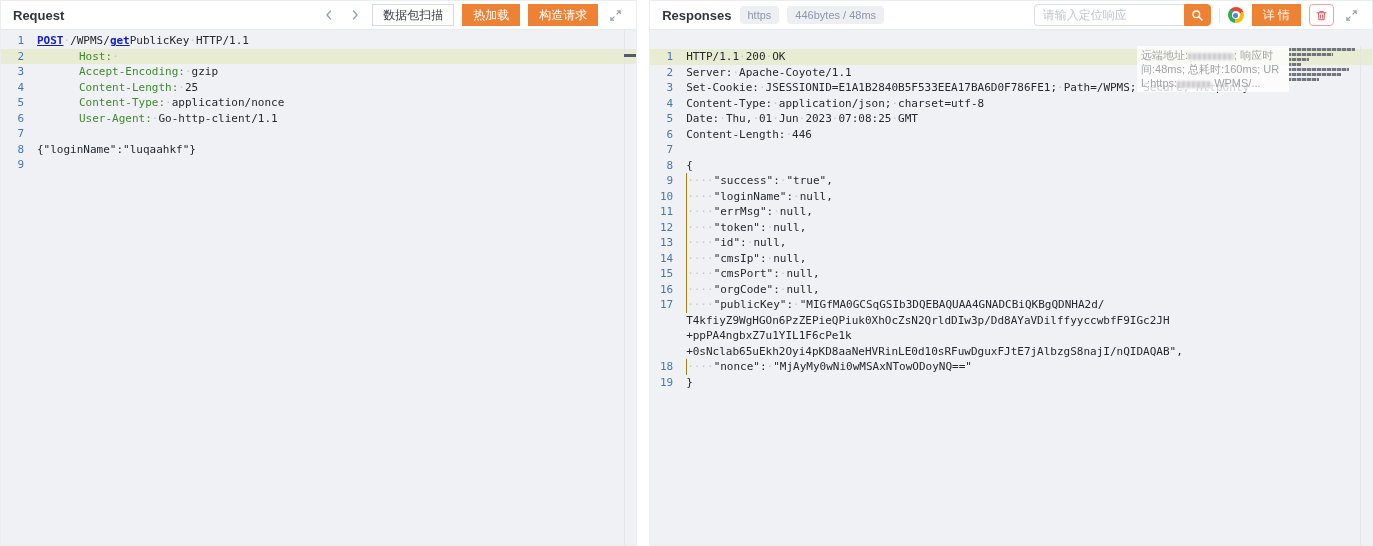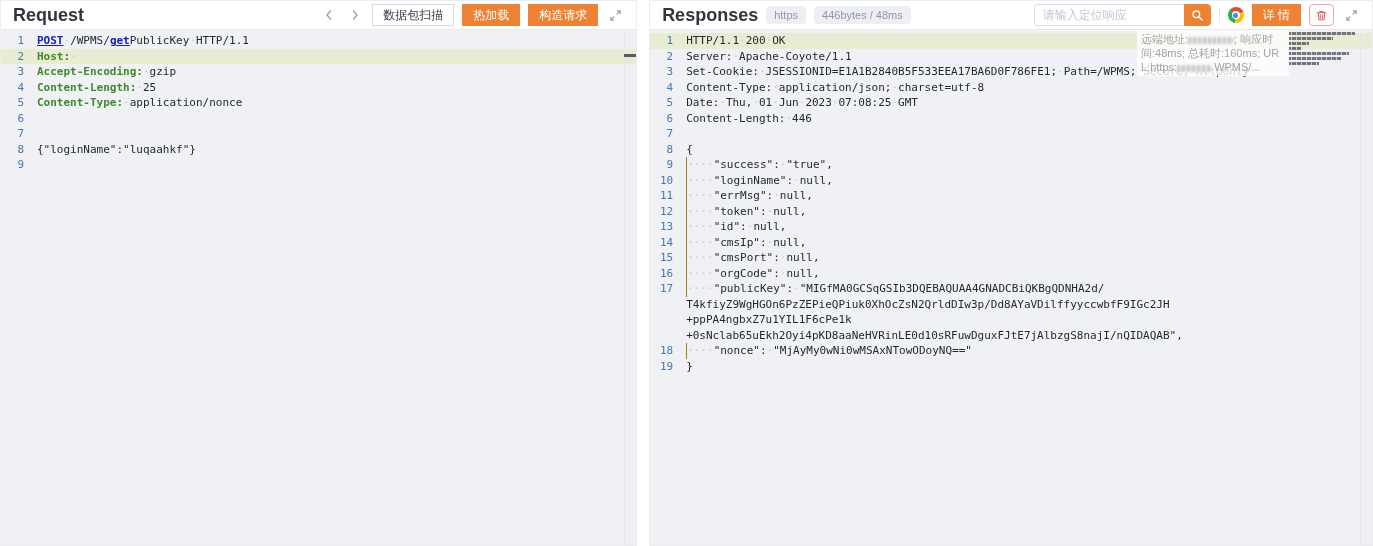--- a/index.html
+++ b/index.html
@@ -1,25 +1,25 @@
 <!DOCTYPE html>
 <html><head>
 <meta charset="utf-8">
 <style>
   * { margin:0; padding:0; box-sizing:border-box; }
   html,body { background:#fff; font-family:"Liberation Sans", sans-serif; }
   .app { width:1373px; height:546px; display:flex; gap:12px; background:#fff; overflow:hidden; }
 
   .panel { height:546px; border:1px solid #ecedf1; display:flex; flex-direction:column; background:#f0f1f4; }
   .panel.left { width:683px; }
-  .panel.right { width:776px; }
+  .panel.right { width:776px;gap:16px; }
 
   .panel-header { height:29px; flex:none; background:#fff; border-bottom:1px solid #e9ebee;
     display:flex; align-items:center; padding:0 12px; gap:8px; }
-  .panel-title { font-size:18px; font-weight:600; color:#31353e; }
+  .panel-title { font-size:13px; font-weight:600; color:#31353e; }
   .spacer { flex:1; }
 
   .pill { background:#edeff3; color:#8e97a9; font-size:11px; padding:3px 8px; border-radius:4px; white-space:nowrap; }
 
   .icon-btn { background:none; border:none; display:flex; align-items:center; justify-content:center;
     width:18px; height:22px; cursor:pointer; padding:0; }
   .btn { height:22px; font-size:12px; border-radius:0; display:flex; align-items:center;
     padding:0 10px; cursor:pointer; white-space:nowrap; }
   .btn-plain { background:#fff; border:1px solid #d8dbe1; color:#3c414b; }
   .btn-orange { background:#ee8234; border:1px solid #ee8234; color:#fff; }
@@ -40,21 +40,21 @@
   .trash-btn { width:25px; height:22px; background:#fff; border:1px solid #f0a3a3; border-radius:4px;
     display:flex; align-items:center; justify-content:center; cursor:pointer; }
 
   .editor { flex:1; position:relative; overflow:hidden; background:#f0f1f4; }
   .code-area { padding-top:3px; font-family:"DejaVu Sans Mono", monospace; font-size:11px; }
   .code-line { display:flex; height:15.5px; line-height:15.5px; }
   .code-line.hl { background:#e8ecd2; }
   .ln { flex:none; width:36px; text-align:right; padding-right:13px; color:#4678b0; font-size:11px; user-select:none; }
   .code { white-space:pre; }
   .tok-m { color:#1420c0; font-weight:bold;text-decoration:underline; }
-  .tok-k { color:#3f8a2c; font-weight:bold; }
+  .tok-k { color:#3f8a2c; font-weight:normal;margin-left:42px; }
   .tok-t { color:#24292e; }
   .tok-w { color:#c2c7d0; }
   .tok-gd { display:inline-block; width:0; height:15.5px; border-left:1px solid #a1801c; vertical-align:bottom; }
 
   .scrollbar { position:absolute; top:0; right:0; bottom:0; width:12px; border-left:1px solid #e3e5e9; }
   .scroll-mark { position:absolute; top:24px; right:0; width:12px; height:3px; background:#565b63; }
 
   .resp-overlay { position:absolute; top:0; right:13px; width:222px; display:flex; align-items:flex-start; }
   .overlay-text { width:152px; background:rgba(255,255,255,.78); padding:2px 4px; font-size:11px;
     line-height:14px; color:#a2a3a6; word-break:break-all; }
@@ -110,20 +110,21 @@
           <div class="code-line">
             <span class="ln">4</span>
             <span class="code"><span class="tok-k">Content-Length:</span><span class="tok-w">·</span><span class="tok-t">25</span></span>
           </div>
           <div class="code-line">
             <span class="ln">5</span>
             <span class="code"><span class="tok-k">Content-Type:</span><span class="tok-w">·</span><span class="tok-t">application/nonce</span></span>
           </div>
           <div class="code-line">
             <span class="ln">6</span>
+            <span class="code"><span class="tok-k">User-Agent:</span><span class="tok-w">·</span><span class="tok-t">Go-http-client/1.1</span></span>
           </div>
           <div class="code-line">
             <span class="ln">7</span>
             <span class="code"></span>
           </div>
           <div class="code-line">
             <span class="ln">8</span>
             <span class="code"><span class="tok-t">{"loginName":"luqaahkf"}</span></span>
           </div>
           <div class="code-line">

